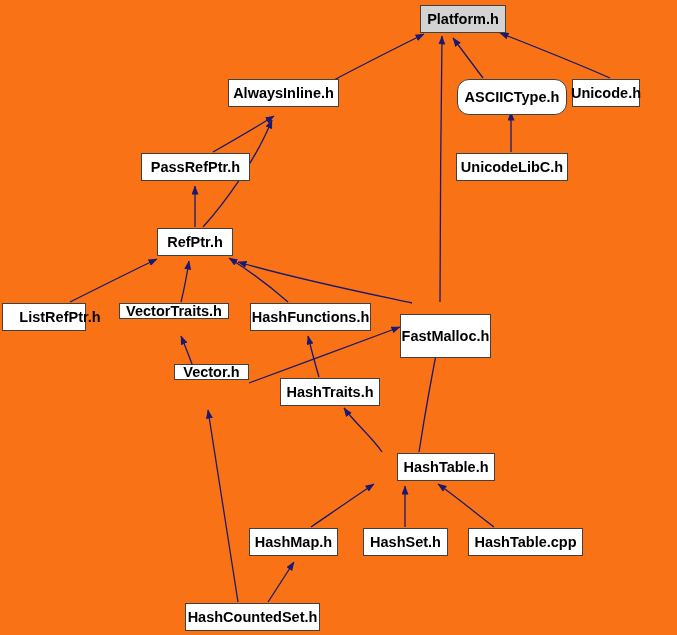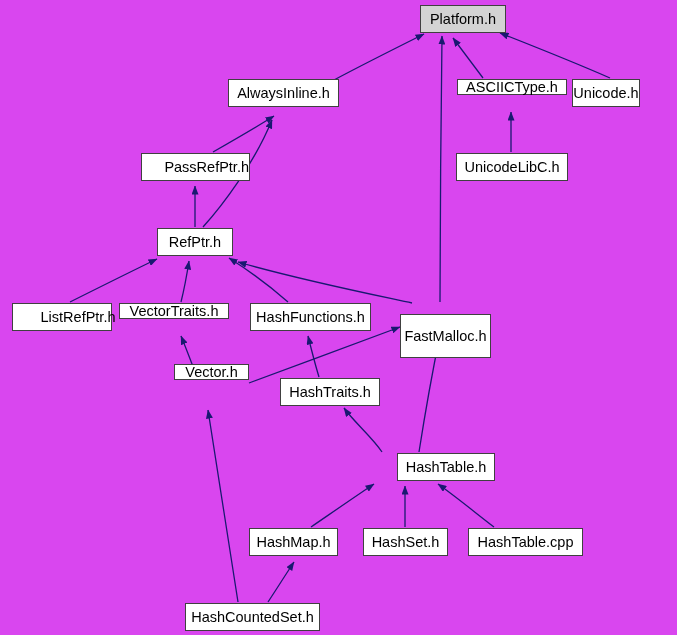--- a/index.html
+++ b/index.html
@@ -4,23 +4,24 @@
 <style>
   html, body {
     margin: 0;
     padding: 0;
     background: #ffffff;
   }
   #graph-canvas {
     position: relative;
     width: 677px;
     height: 635px;
-    background: #d946ef;
+    background: #f97316;
     font-family: "Liberation Sans", sans-serif;
     overflow: hidden;
+    font-weight: bold;
   }
   #edge-layer {
     position: absolute;
     left: 0;
     top: 0;
     width: 677px;
     height: 635px;
     pointer-events: none;
   }
   .graph-node {
@@ -78,36 +79,36 @@
       </g>
   </svg>
 
   <div id="nodes-group">
       <div class="graph-node root-node" style="left: 420px; top: 5px; width: 86px; height: 28px;">
         <span>Platform.h</span>
       </div>
       <div class="graph-node" style="left: 228px; top: 79px; width: 111px; height: 28px;">
         <span>AlwaysInline.h</span>
       </div>
-      <div class="graph-node" style="left: 457px; top: 79px; width: 110px; height: 16px;">
+      <div class="graph-node" style="left: 457px; top: 79px; width: 110px; height: 36px; border-radius: 12px;">
         <span>ASCIICType.h</span>
       </div>
       <div class="graph-node" style="left: 572px; top: 79px; width: 68px; height: 28px;">
         <span>Unicode.h</span>
       </div>
       <div class="graph-node" style="left: 456px; top: 153px; width: 112px; height: 28px;">
         <span>UnicodeLibC.h</span>
       </div>
-      <div class="graph-node" style="left: 141px; top: 153px; width: 109px; height: 28px; justify-content: flex-end;">
+      <div class="graph-node" style="left: 141px; top: 153px; width: 109px; height: 28px;">
         <span>PassRefPtr.h</span>
       </div>
       <div class="graph-node" style="left: 157px; top: 228px; width: 76px; height: 28px;">
         <span>RefPtr.h</span>
       </div>
-      <div class="graph-node" style="left: 12px; top: 303px; width: 100px; height: 28px; padding-left: 32px;">
+      <div class="graph-node" style="left: 2px; top: 303px; width: 84px; height: 28px; padding-left: 32px;">
         <span>ListRefPtr.h</span>
       </div>
       <div class="graph-node" style="left: 119px; top: 303px; width: 110px; height: 16px;">
         <span>VectorTraits.h</span>
       </div>
       <div class="graph-node" style="left: 250px; top: 303px; width: 121px; height: 28px;">
         <span>HashFunctions.h</span>
       </div>
       <div class="graph-node" style="left: 400px; top: 314px; width: 91px; height: 44px;">
         <span>FastMalloc.h</span>

